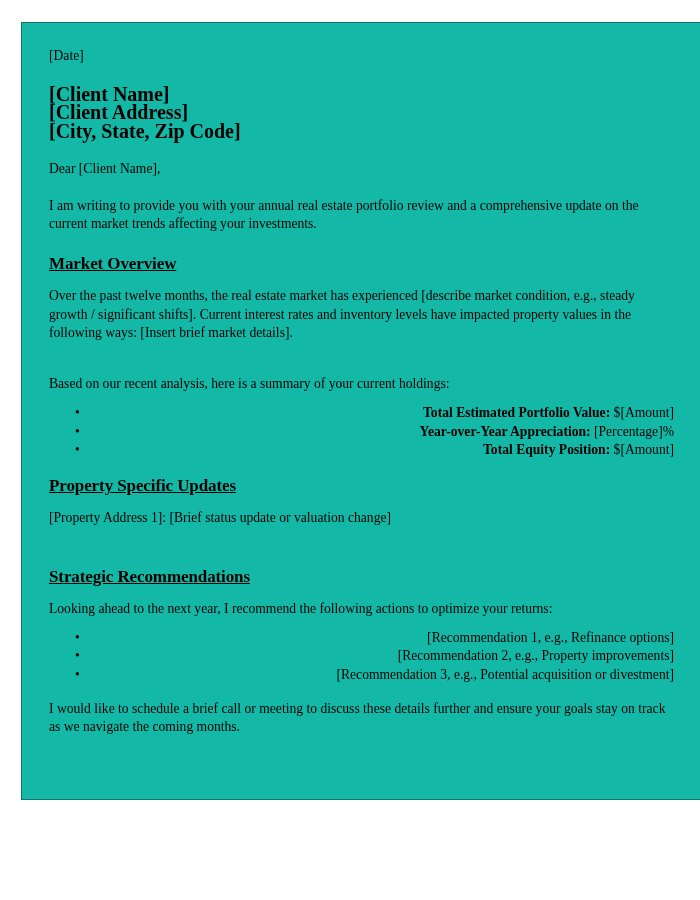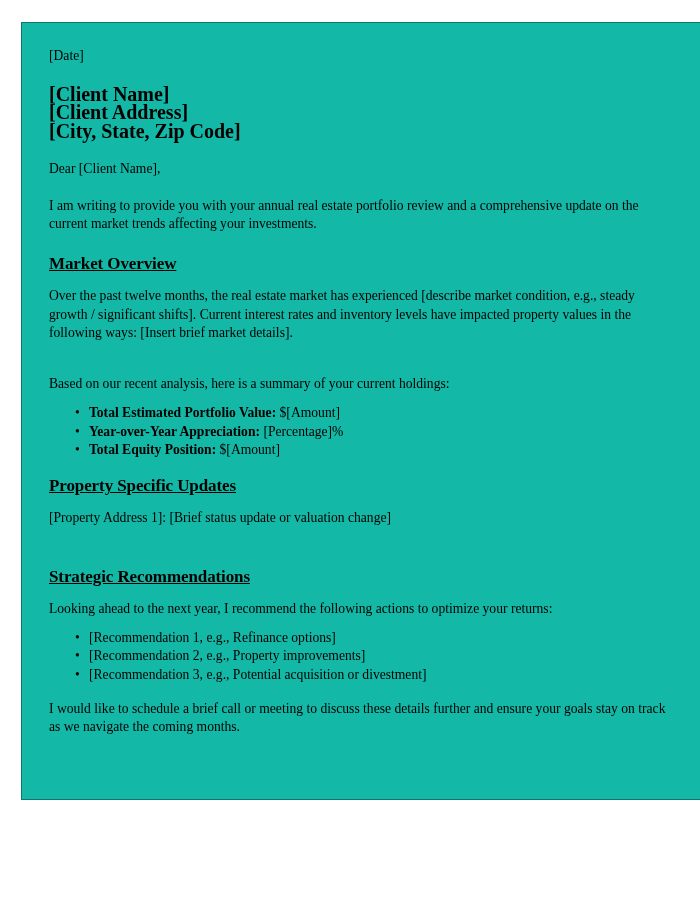--- a/index.html
+++ b/index.html
@@ -68,20 +68,21 @@
   ul.doc-list {
     list-style: none;
     padding: 0;
     margin: 0;
   }
   ul.doc-list li {
     font-size: 13.6px;
     line-height: 18.4px;
     padding-left: 40px;
     position: relative;
+    text-align: right;
   }
   ul.doc-list li::before {
     content: "\2022";
     position: absolute;
     left: 26px;
     top: 0;
     font-size: 13.6px;
     line-height: 18.4px;
   }
   ul.doc-list li .lbl {

